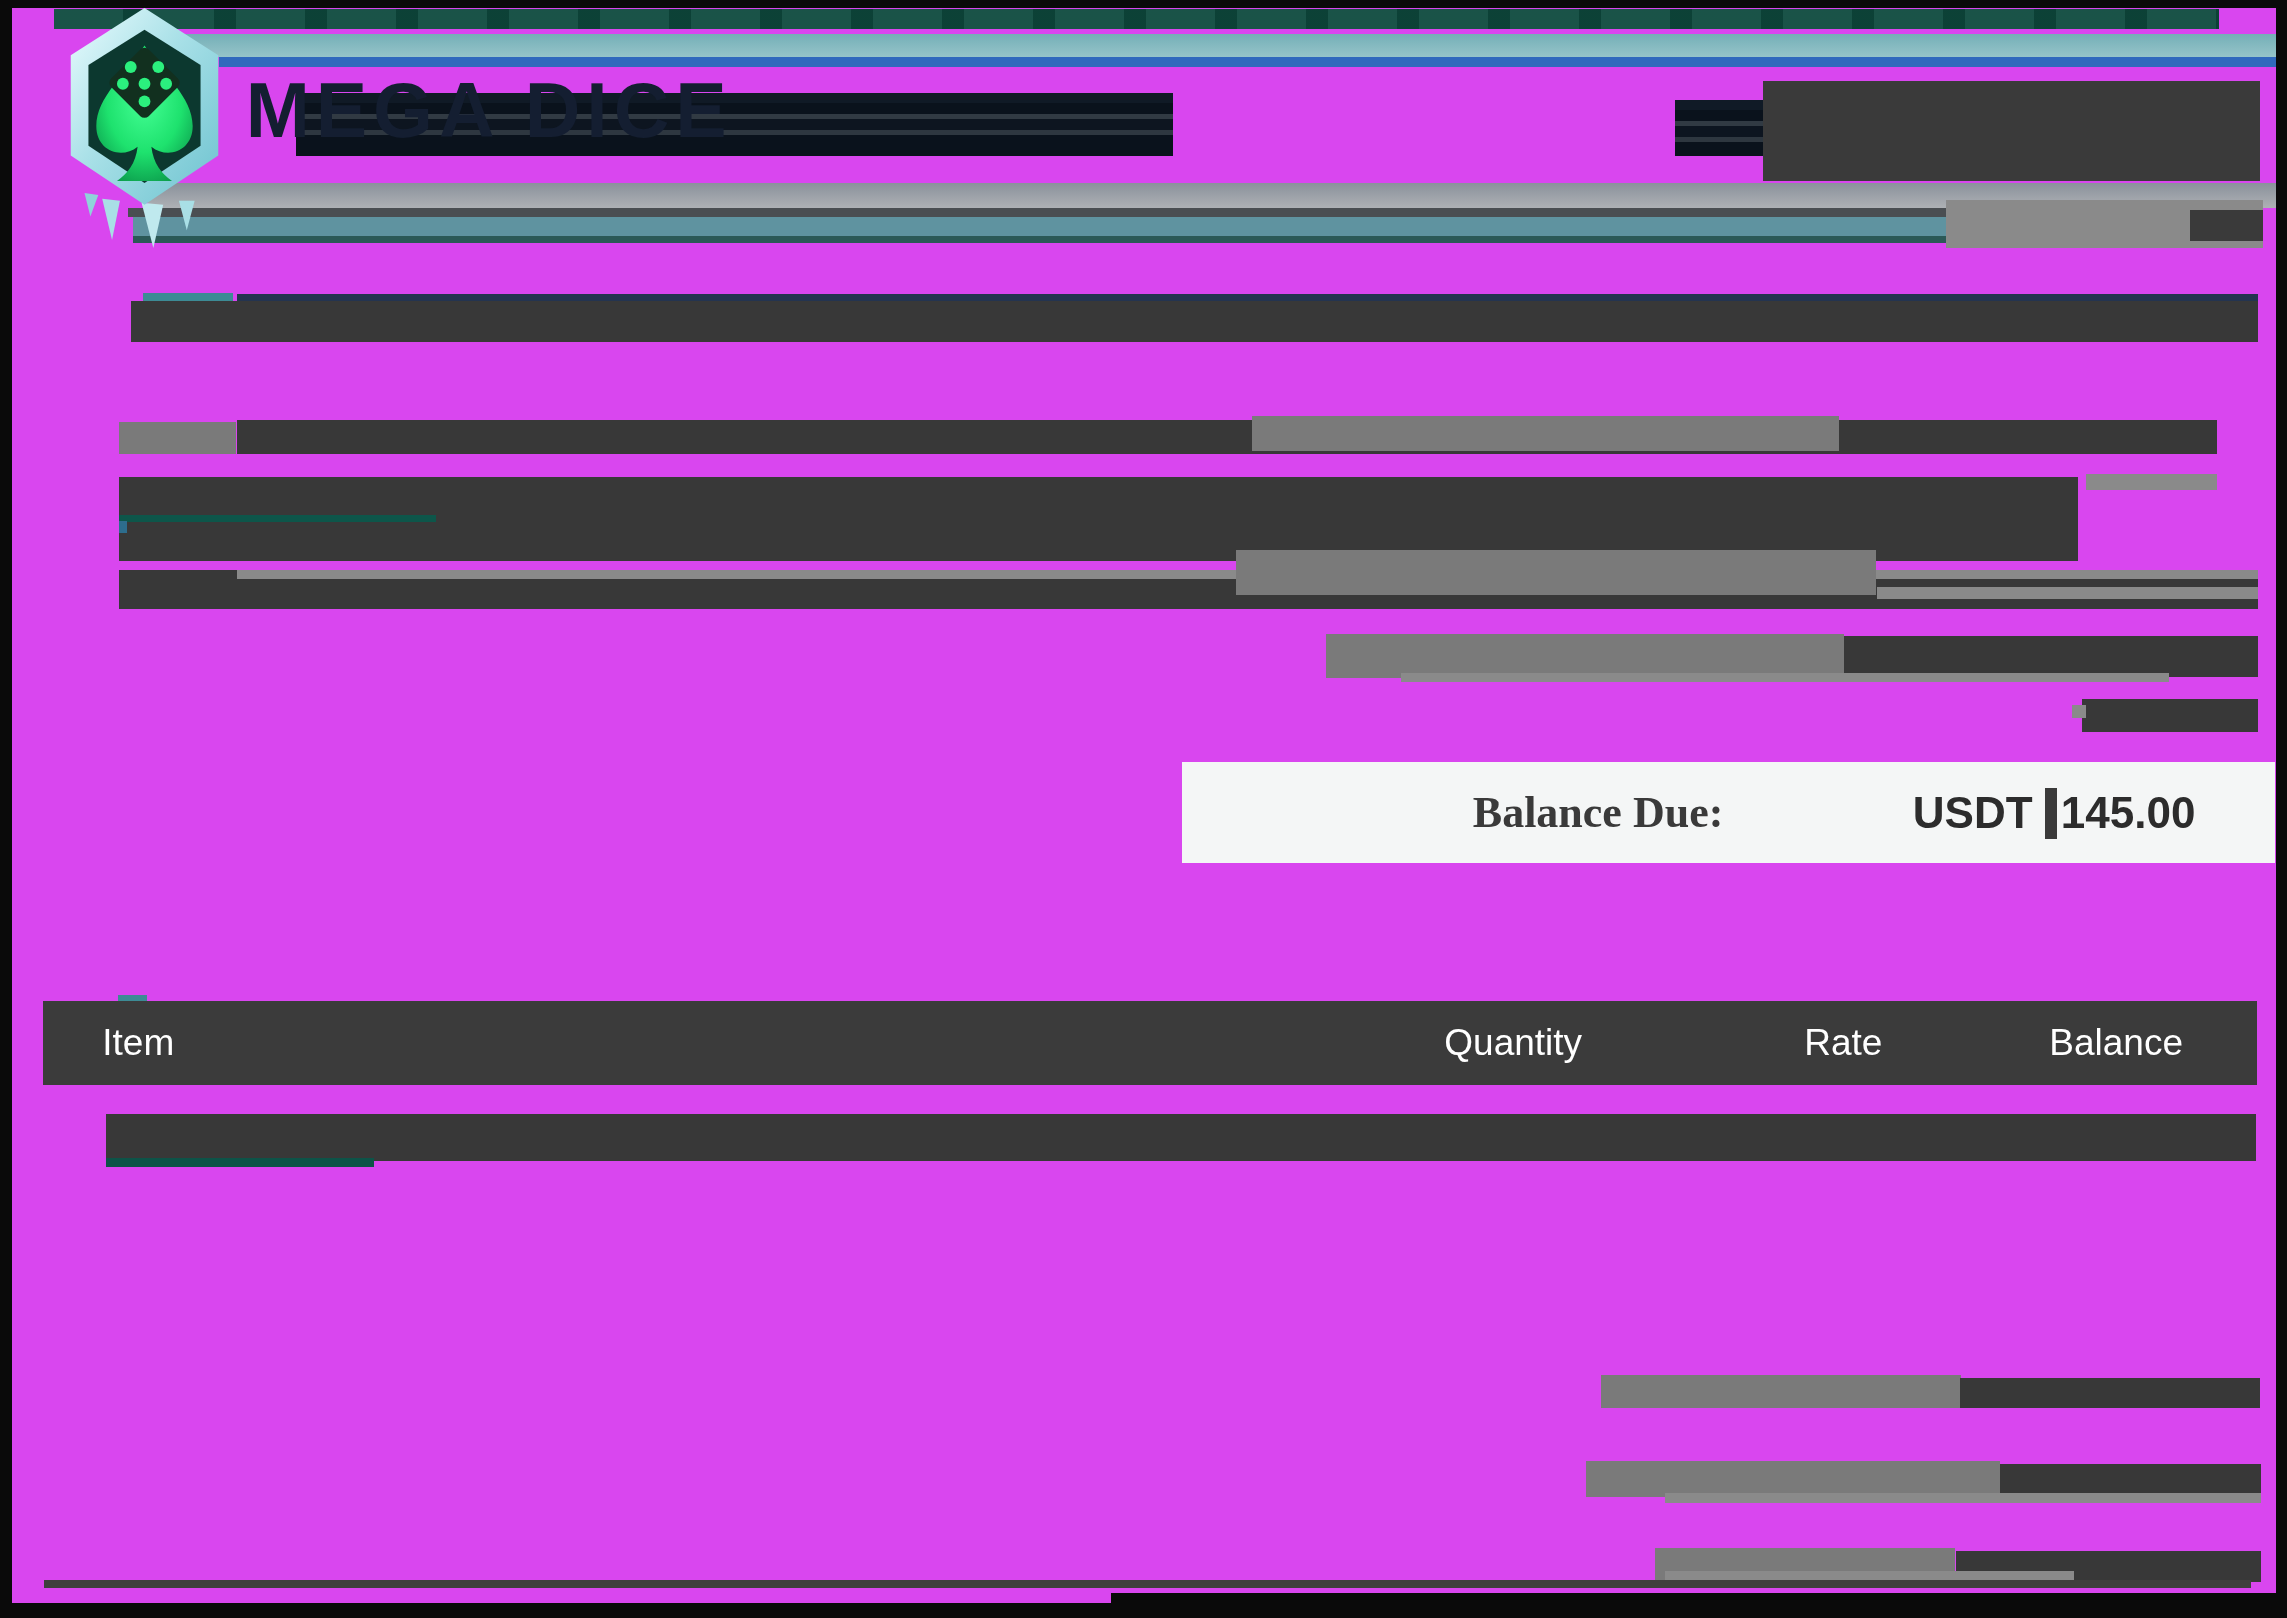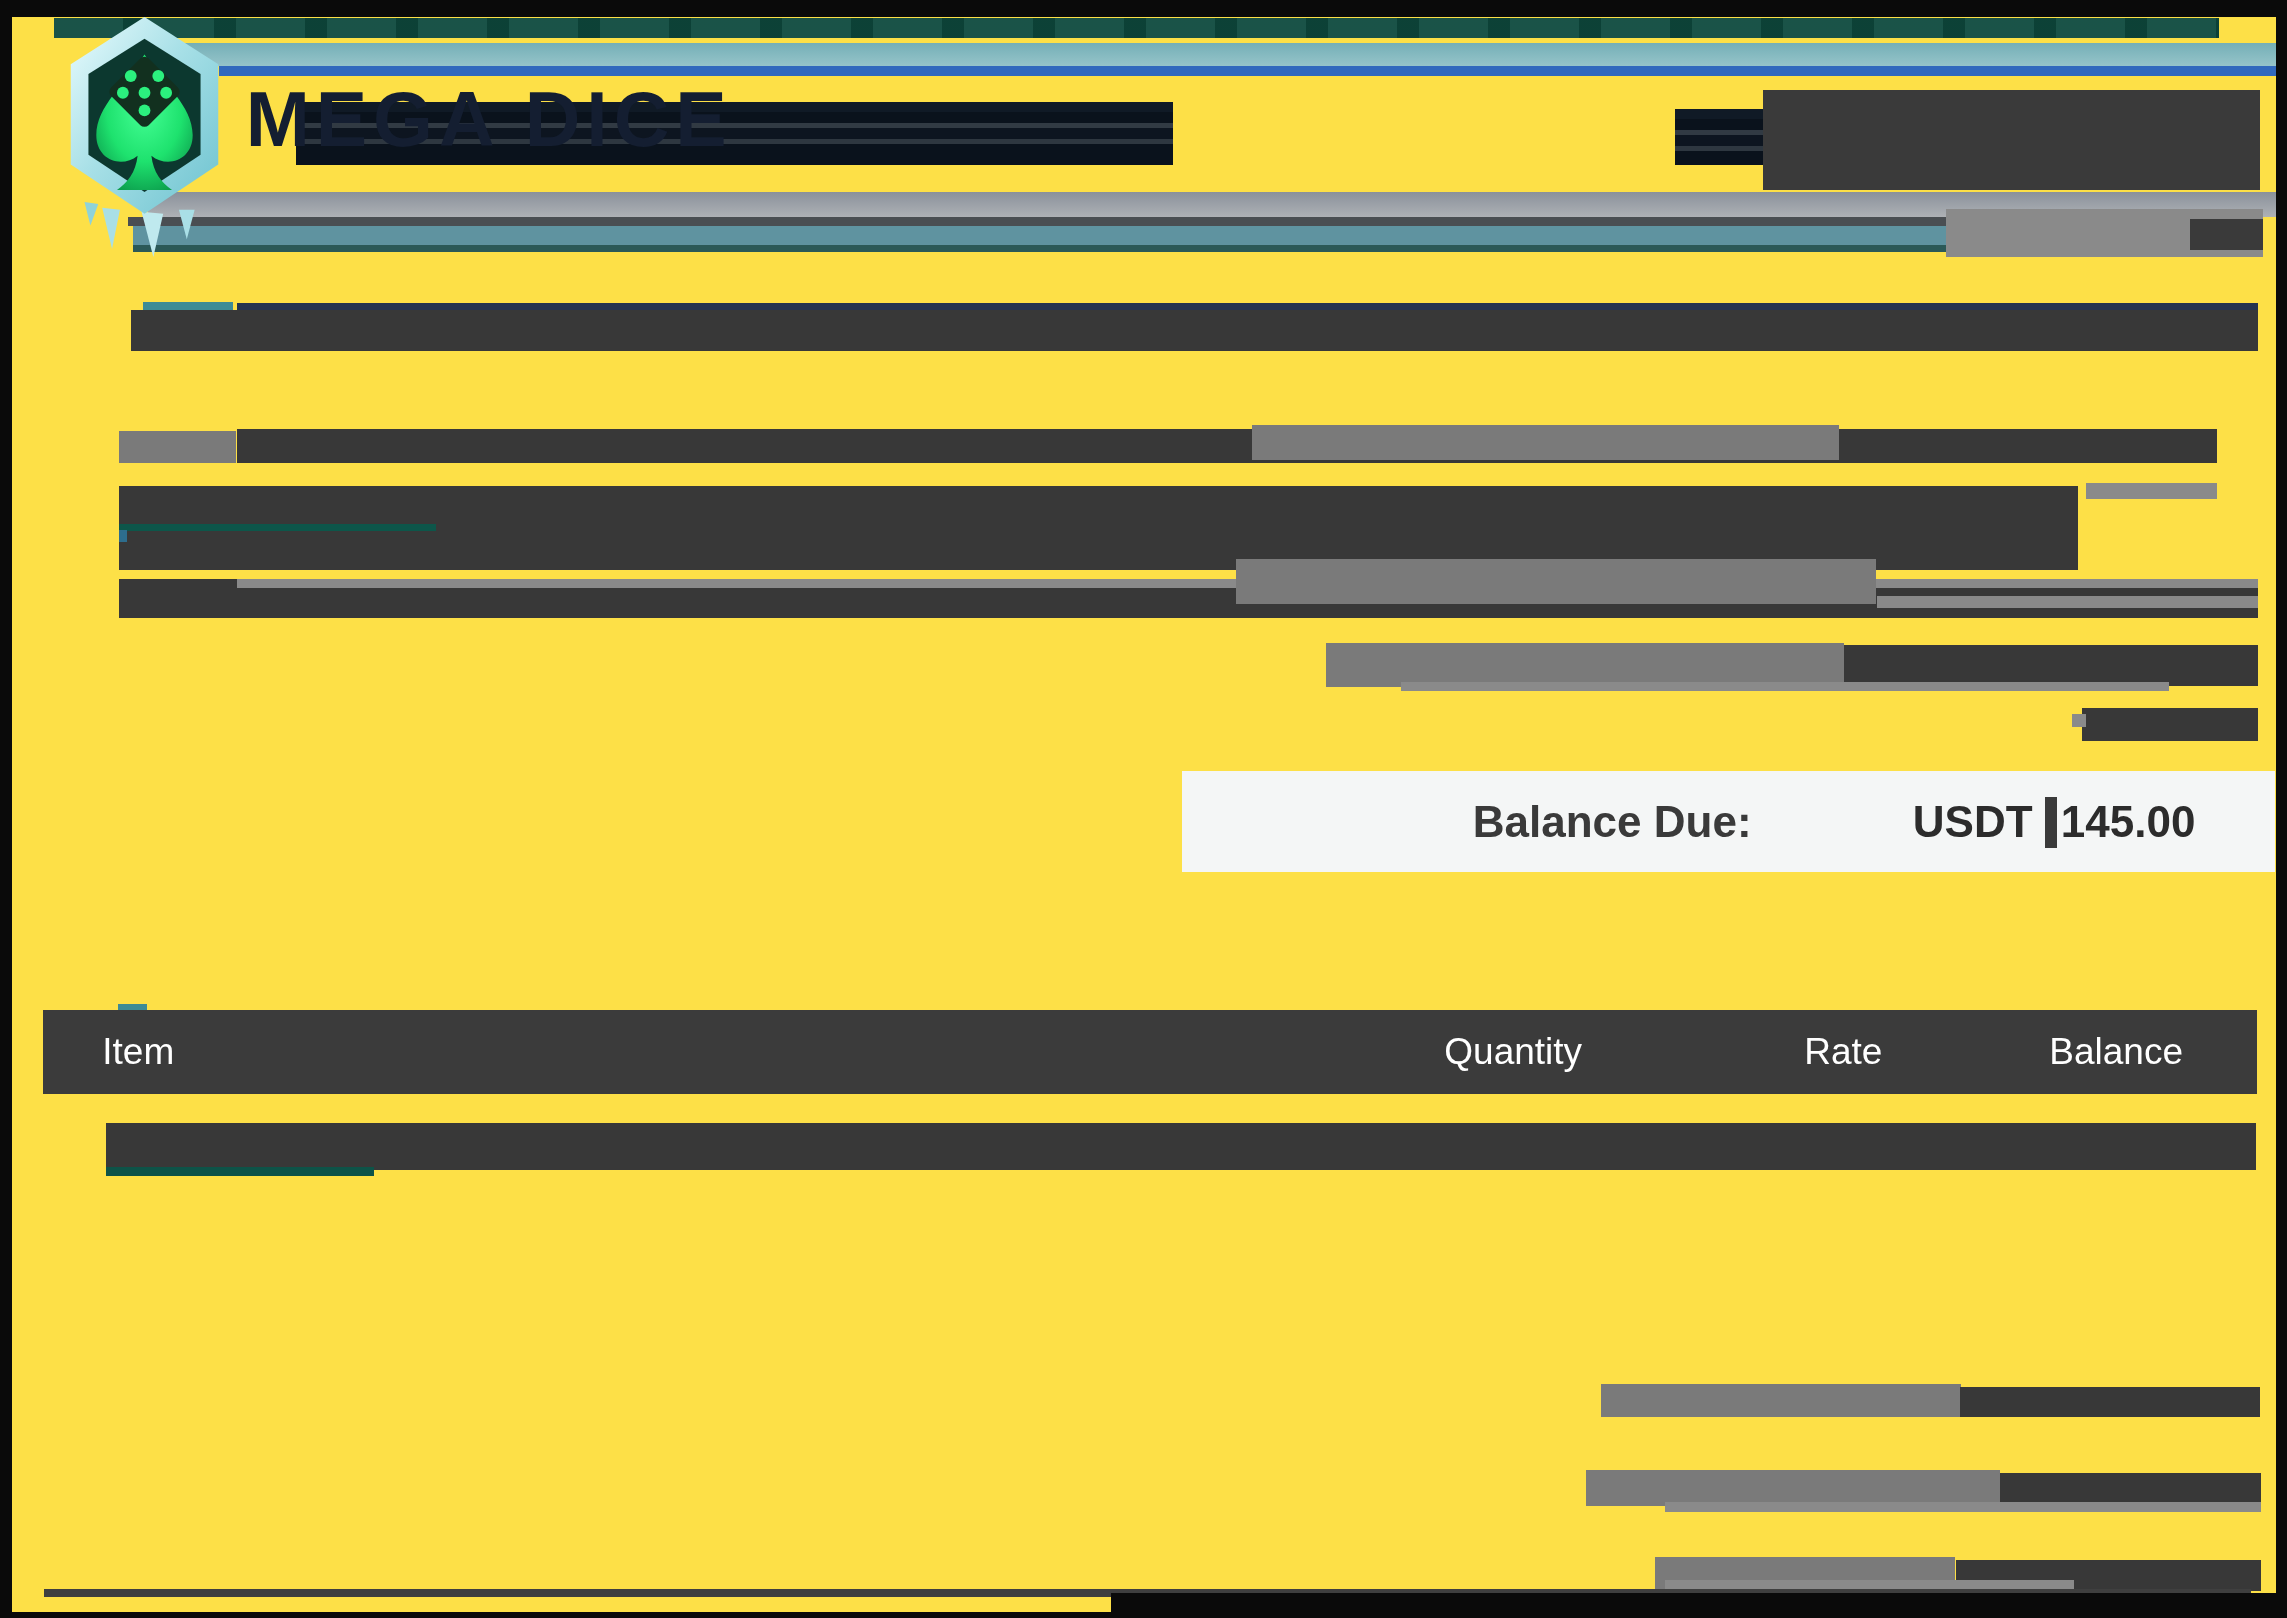--- a/index.html
+++ b/index.html
@@ -2,22 +2,22 @@
 <html><head>
 <meta charset="utf-8">
 <style>
   html,body{margin:0;padding:0;background:#222;}
   #screen{
     position:relative;width:2287px;height:1618px;overflow:hidden;
     background:#0a0a0a;
     font-family:"Liberation Sans", sans-serif;
   }
   #canvas{
-    position:absolute;left:11.8px;top:17px;width:2264px;height:1595px;
-    background:#fde047;
+    position:absolute;left:11.8px;top:8px;width:2264px;height:1595px;
+    background:#d946ef;
   }
   .abs{position:absolute;}
   .bar-dark{background:#383838;}
   .bar-gray{background:#7a7a7a;}
   .bar-lgray{background:#8a8a8a;}
   .wordmark{
     font-size:77px;font-weight:800;color:#141e31;letter-spacing:5.9px;
     white-space:nowrap;line-height:91px;
   }
   .stripes-navy{
@@ -30,21 +30,21 @@
     background-image:repeating-linear-gradient(90deg,
       rgba(255,255,255,0.05) 0 69px, rgba(0,0,0,0.12) 69px 91px);
   }
   .band-ice{background:linear-gradient(180deg,#74afb7 0%,#96c4c9 100%);}
   .band-blue{background:#3169bd;}
   .band-silver{background:linear-gradient(180deg,#8a919b 0%,#aeb1b5 100%);}
   .band-teal{background:#5f93a0;}
   .band-tealshadow{background:#2b5957;}
   .balance-box{background:#f4f6f6;}
   .balance-label{
-    font-size:44px;font-weight:bold;color:#3a3a3a;line-height:101px;white-space:nowrap;
+    font-size:44px;font-weight:bold;color:#3a3a3a;line-height:101px;white-space:nowrap;font-family:Liberation Serif, serif;
   }
   .balance-currency{
     font-size:44px;font-weight:700;color:#2c2c2c;line-height:101px;white-space:nowrap;
   }
   .balance-amount{
     font-size:44px;font-weight:bold;color:#2c2c2c;line-height:101px;white-space:nowrap;
   }
   .table-header{background:#3b3b3b;}
   .th{
     position:absolute;top:0;height:84px;line-height:84px;

